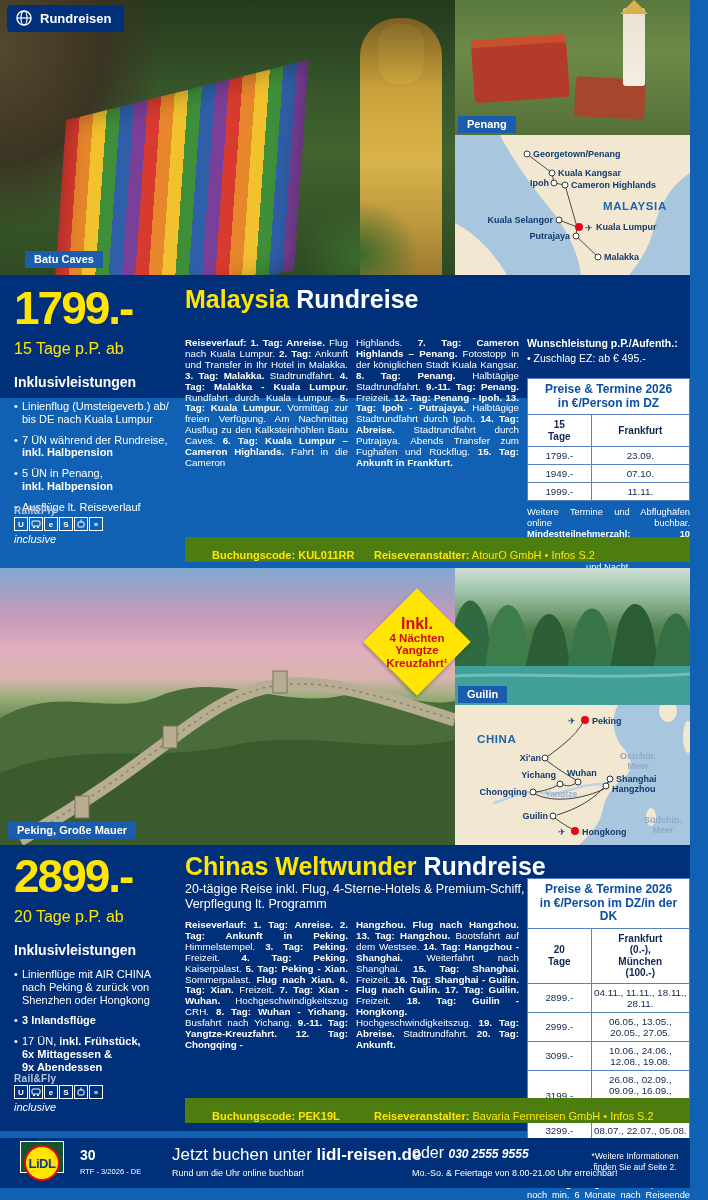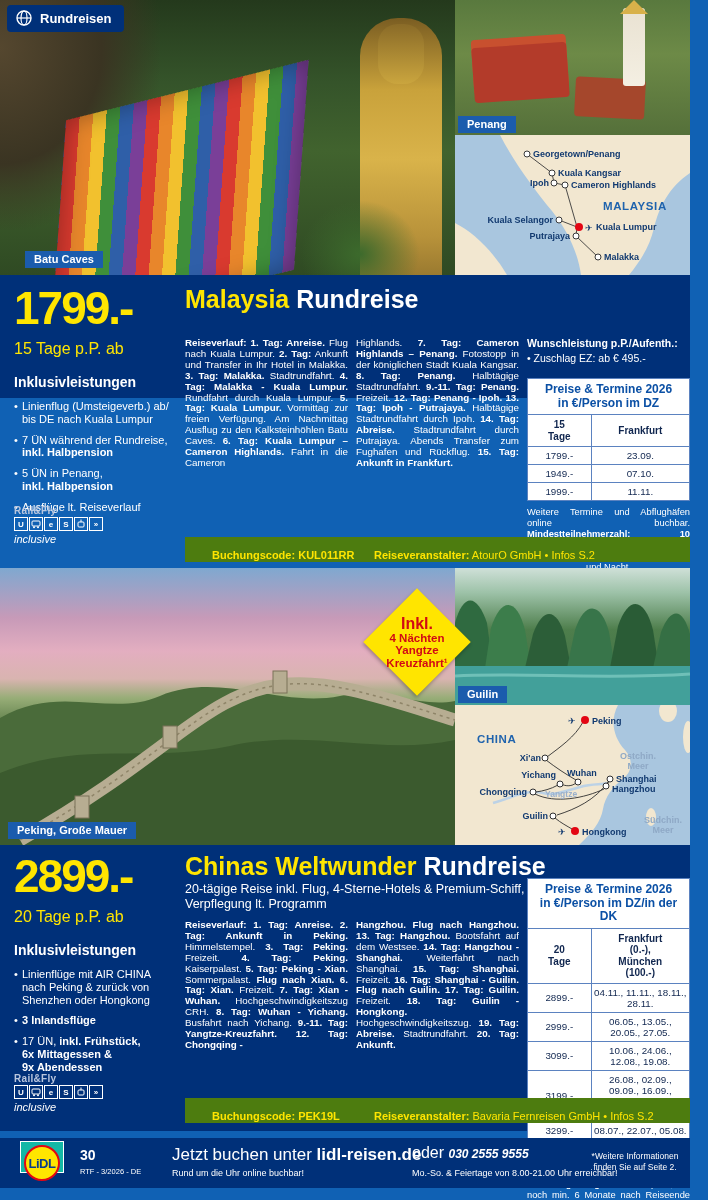--- a/index.html
+++ b/index.html
@@ -101,21 +101,21 @@
   .diamond{position:absolute;left:369px;top:26px;width:96px;height:96px;z-index:8;}
   .dm-bg{position:absolute;left:10px;top:10px;right:10px;bottom:10px;background:#ffe500;transform:rotate(45deg);
     box-shadow:1px 2px 4px rgba(0,0,0,.3);}
   .dm-txt{position:absolute;inset:0;display:flex;flex-direction:column;align-items:center;justify-content:center;
     color:#d10a14;font-weight:bold;text-align:center;line-height:1.08;}
   .dm-txt .l1{font-size:16px;}
   .dm-txt .l2,.dm-txt .l3,.dm-txt .l4{font-size:11.5px;}
 
   
   #panelC{color:#fff;}
-  .lidl{position:absolute;left:20px;top:3px;width:44px;height:32px;background:#14b8a6;border:1px solid #fff;
+  .lidl{position:absolute;left:20px;top:3px;width:44px;height:32px;background:#14532d;border:1px solid #fff;
     box-sizing:border-box;}
   .lidl .circ{position:absolute;left:3px;top:3px;width:36px;height:36px;border-radius:50%;
     background:#ffe500;border:2px solid #e30613;box-sizing:border-box;
     display:flex;align-items:center;justify-content:center;}
   .lidl .circ span{color:#0a3b8c;font-weight:bold;font-size:13px;letter-spacing:-.5px;}
   .f-num{position:absolute;left:80px;top:9px;font-size:14px;font-weight:bold;}
   .f-ed{position:absolute;left:80px;top:29px;font-size:7.5px;}
   .f-cta{position:absolute;left:172px;top:7px;font-size:17px;}
   .f-cta b{font-weight:bold;}
   .f-cta-sub{position:absolute;left:172px;top:30px;font-size:9px;}

